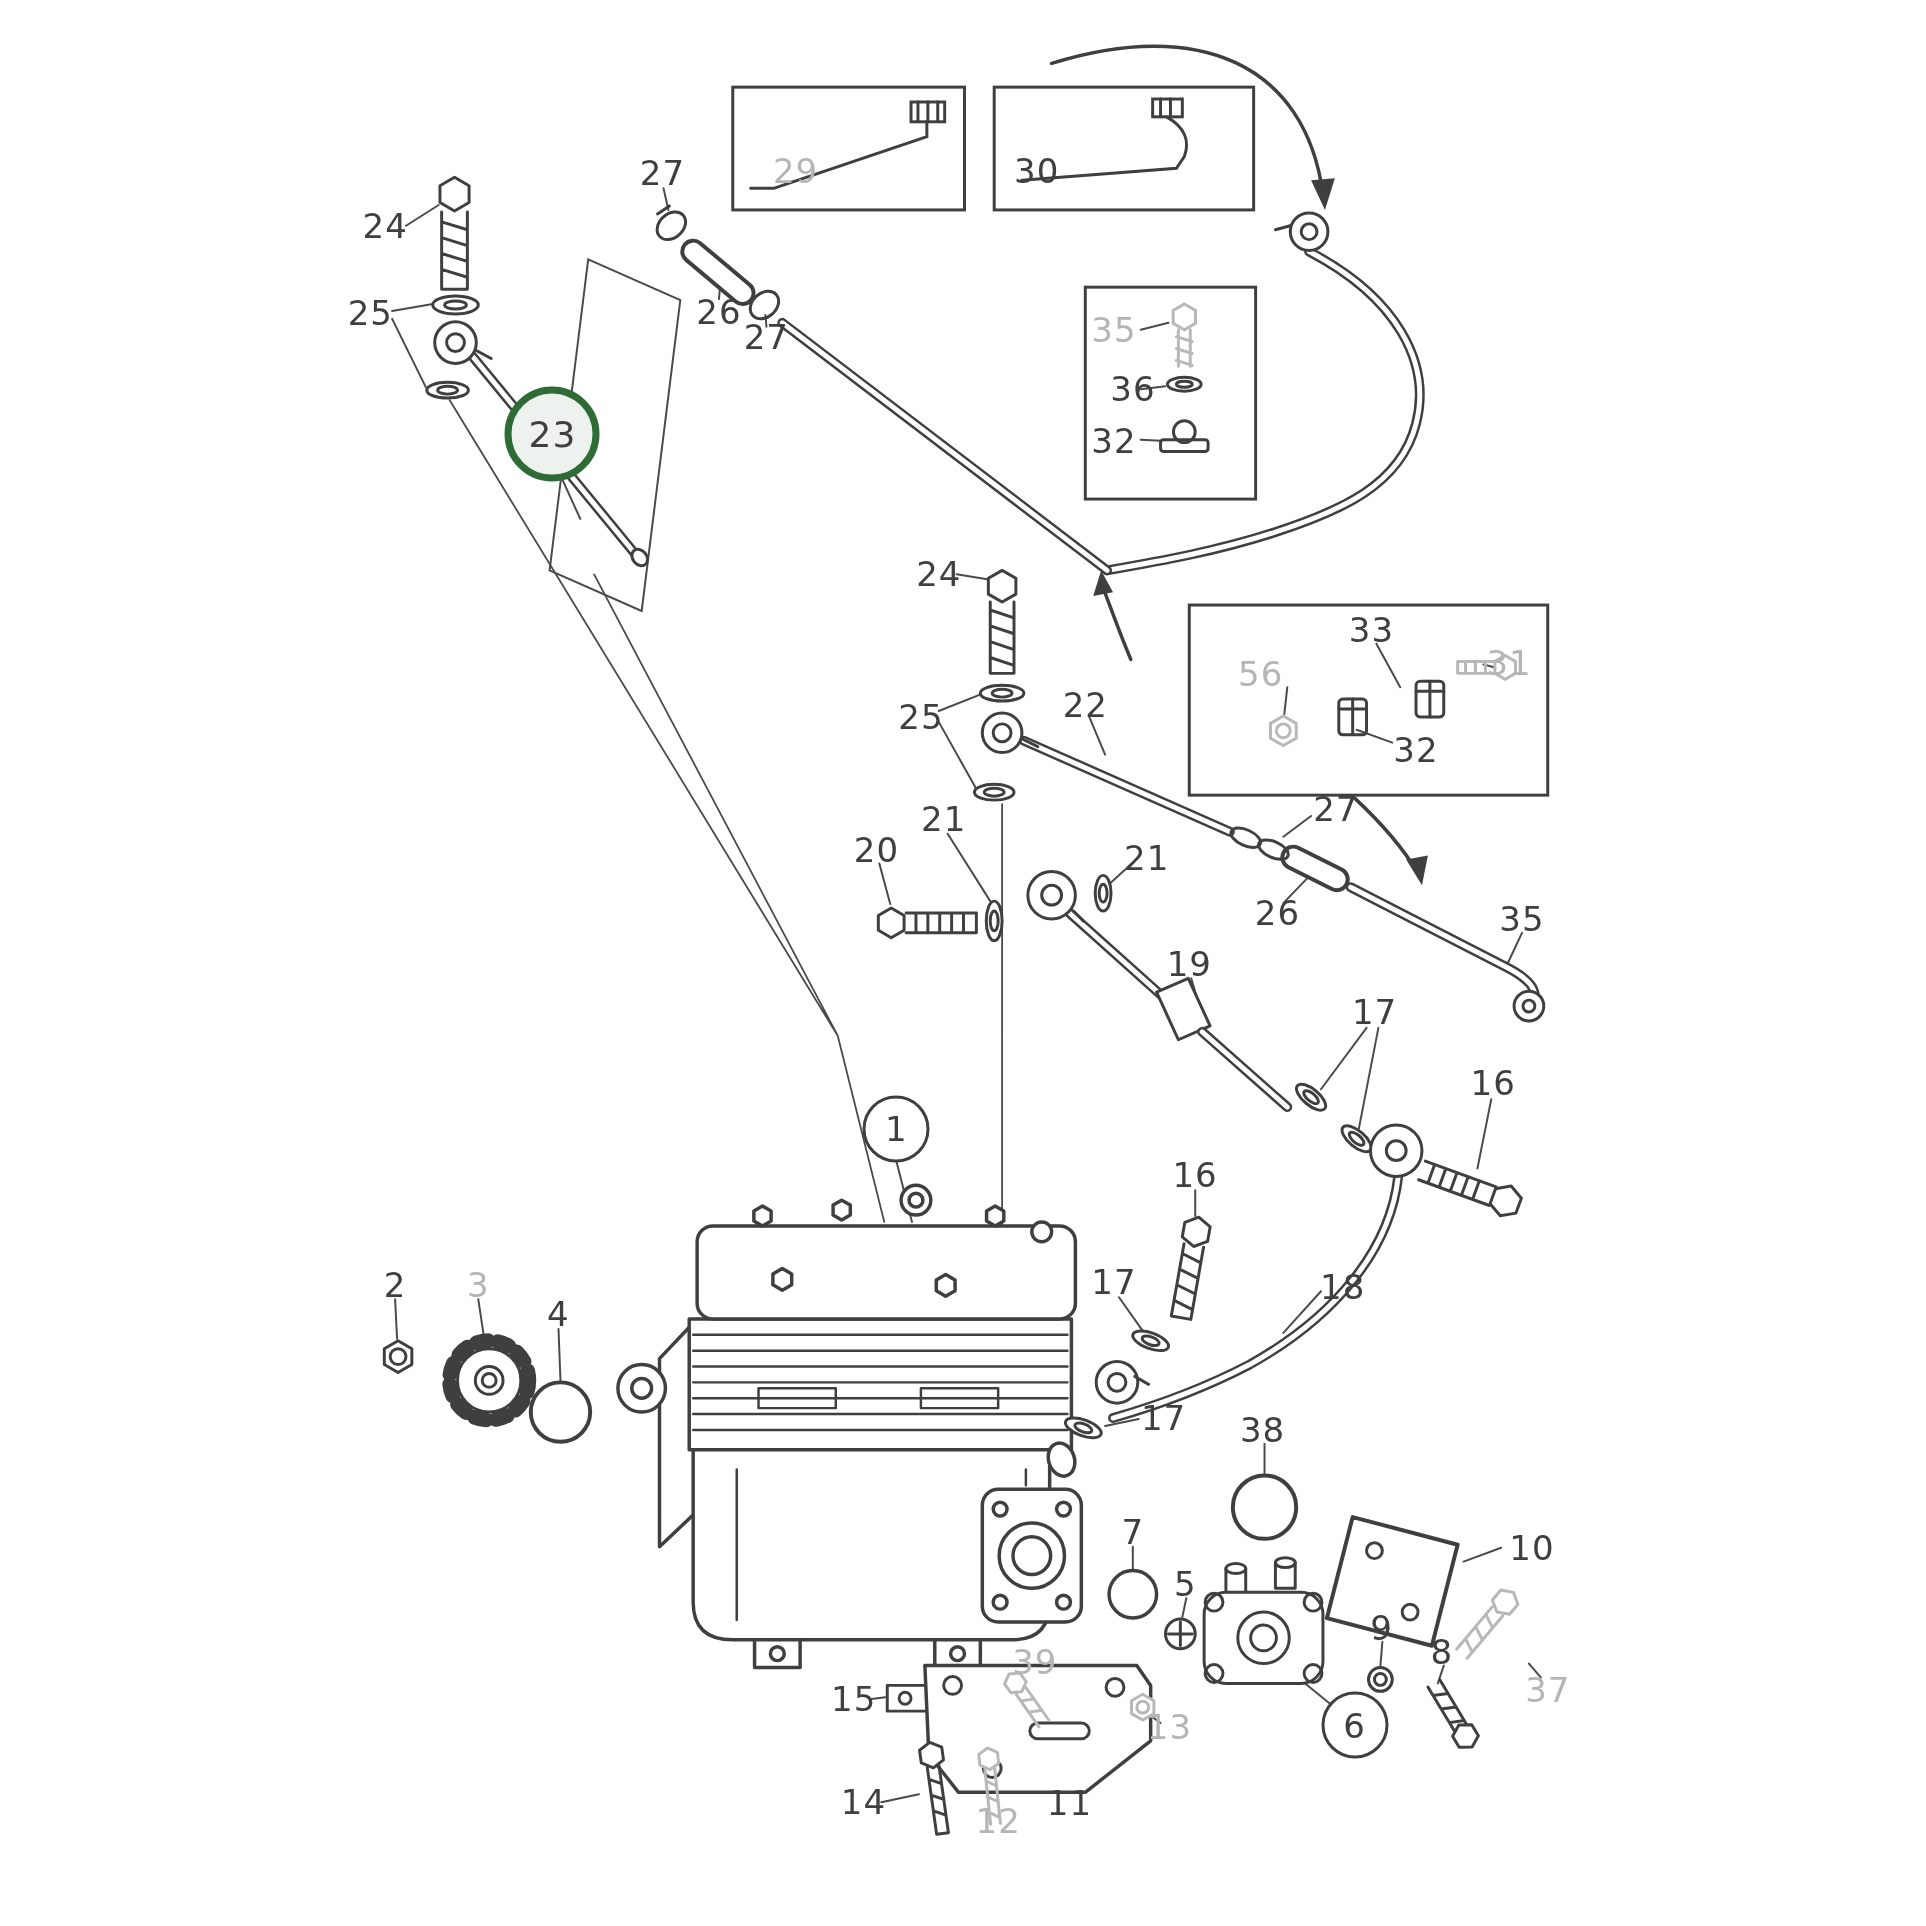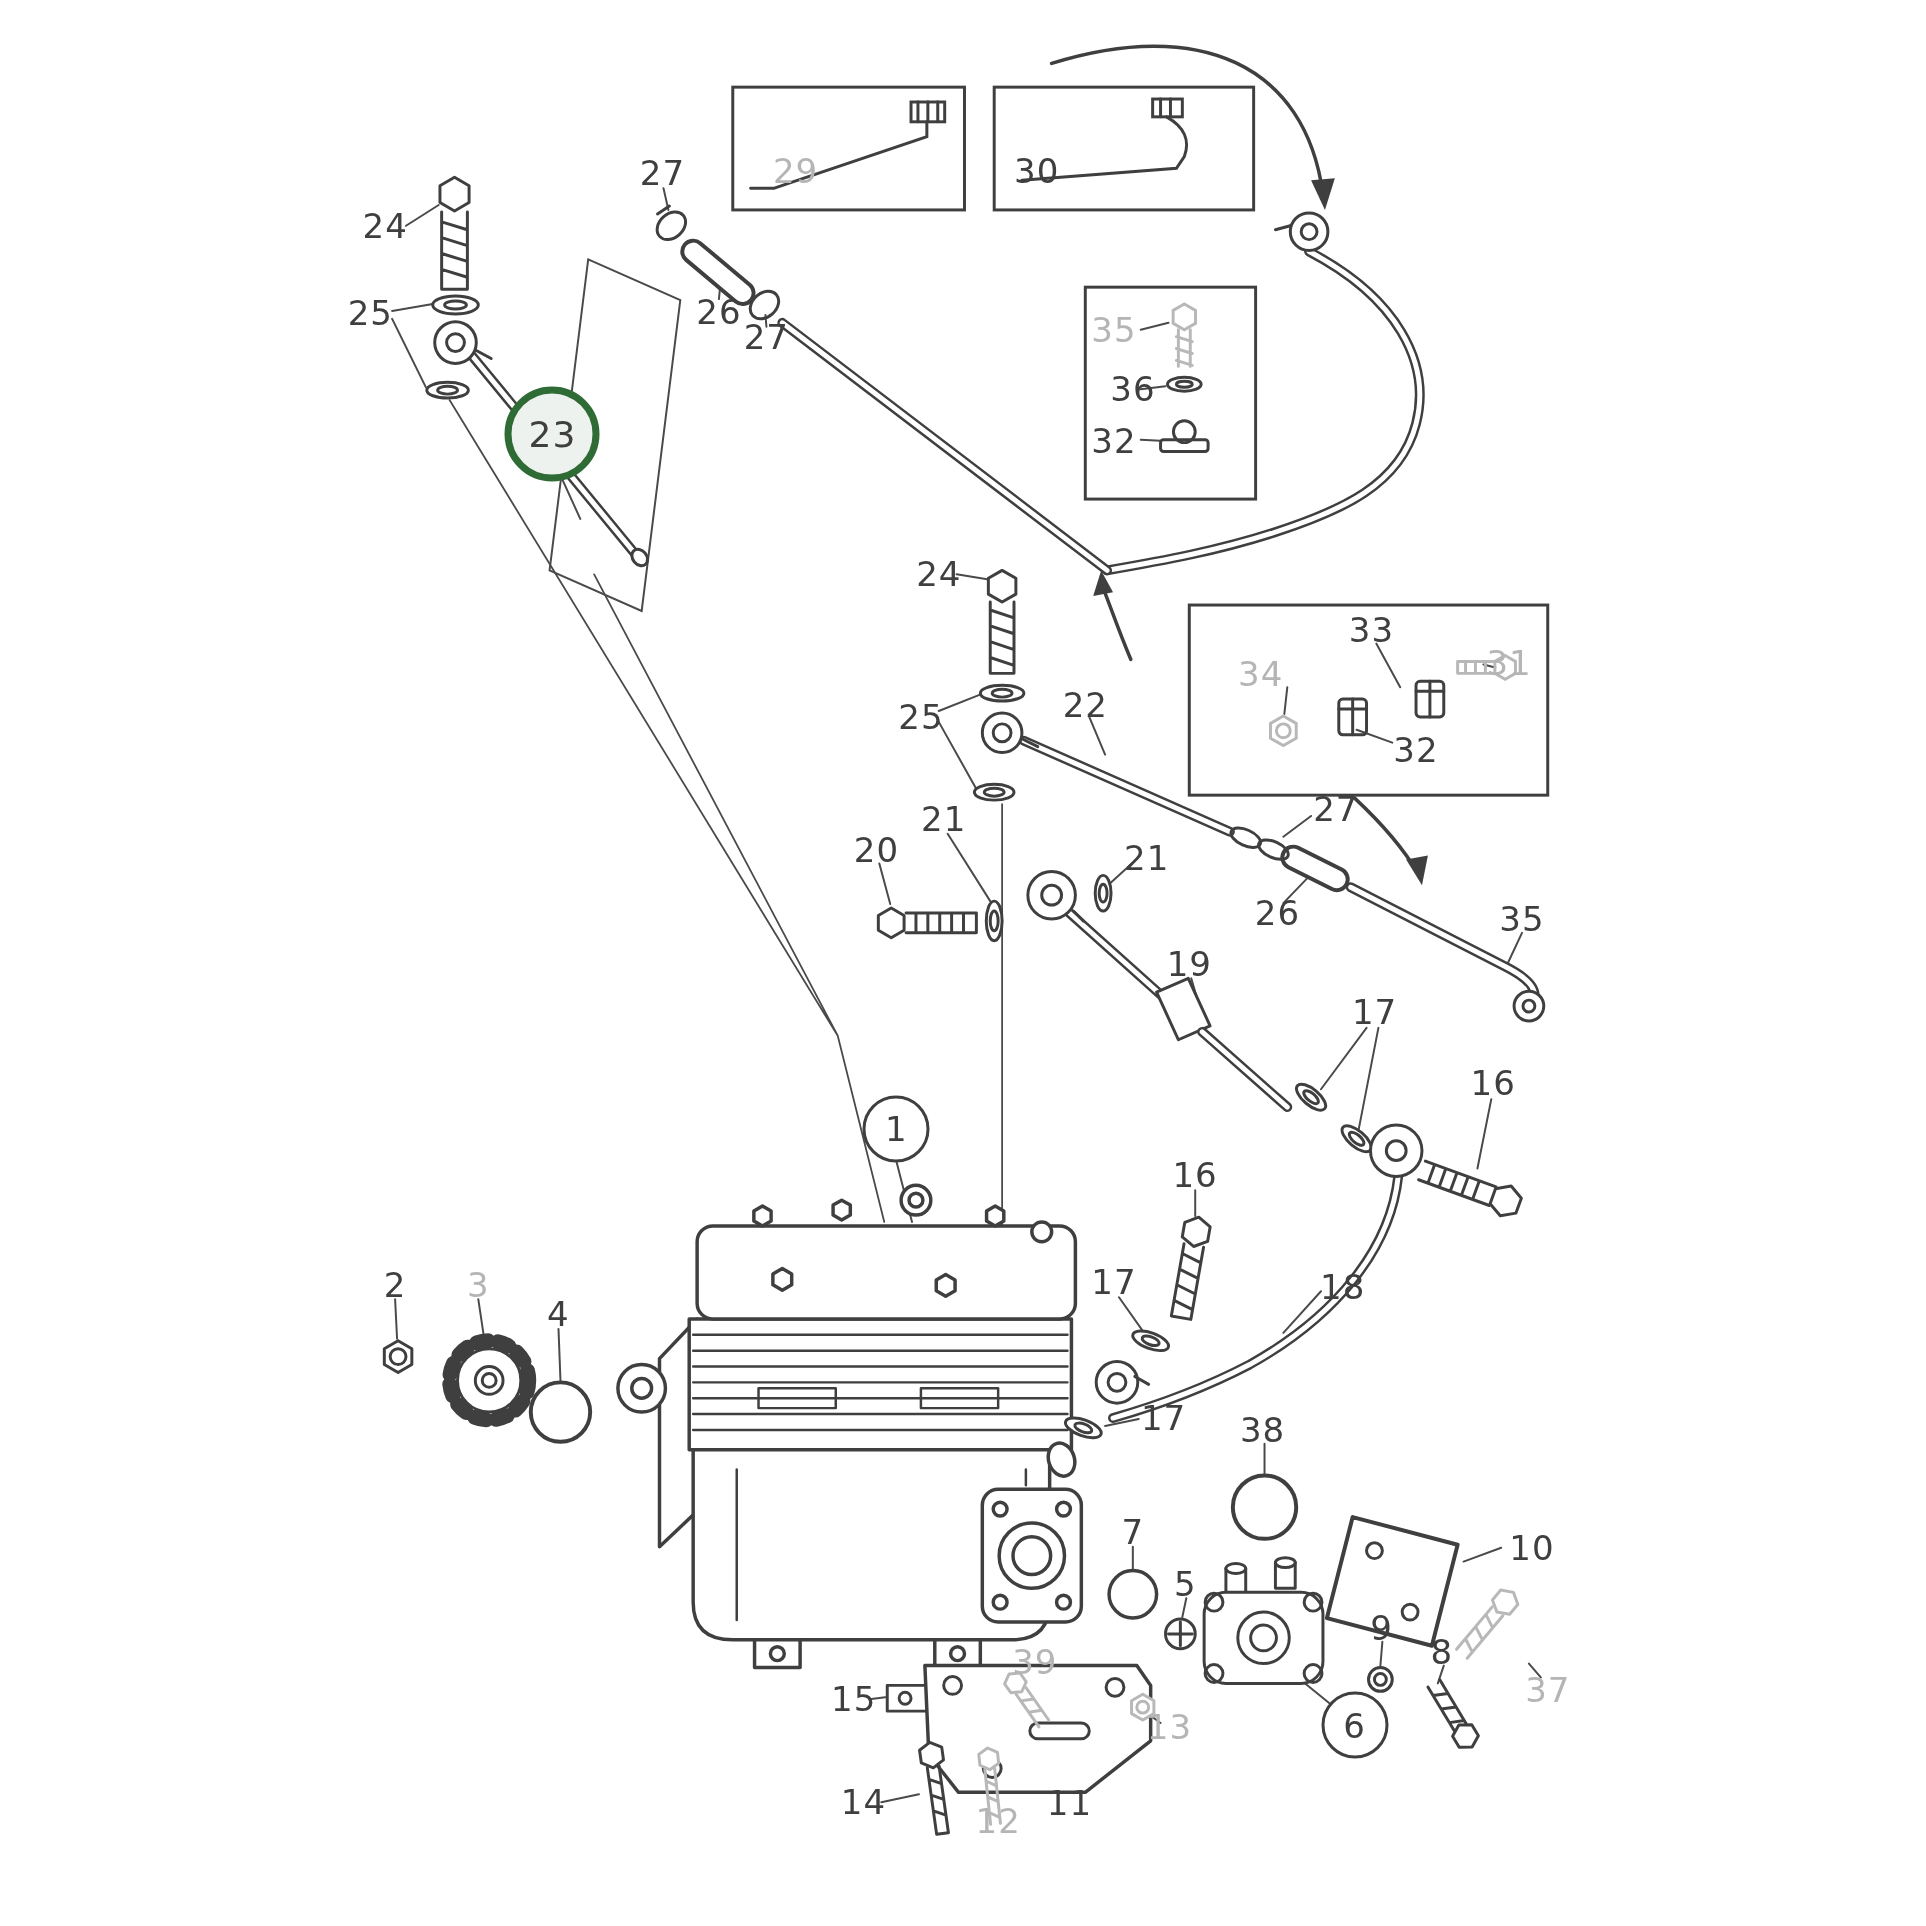--- a/index.html
+++ b/index.html
@@ -318,21 +318,21 @@
       <div class="callout" style="left: 37.31%; top: 16.19%;">26</div>
       <div class="callout" style="left: 39.77%; top: 17.47%;">27</div>
       <div class="callout highlight" style="left: 28.67%; top: 22.51%;">23</div>
       <div class="callout muted" style="left: 57.81%; top: 17.11%;">35</div>
       <div class="callout" style="left: 57.81%; top: 20.2%; margin-left: 19px;">36</div>
       <div class="callout" style="left: 57.81%; top: 22.87%;">32</div>
       <div class="callout" style="left: 48.72%; top: 29.8%;">24</div>
       <div class="callout" style="left: 47.79%; top: 37.2%;">25</div>
       <div class="callout" style="left: 56.32%; top: 36.59%;">22</div>
       <div class="callout" style="left: 71.17%; top: 32.68%;">33</div>
-      <div class="callout muted" style="left: 65.42%; top: 35%;">34</div>
+      <div class="callout muted" style="left: 65.42%; top: 35%;">56</div>
       <div class="callout muted" style="left: 78.31%; top: 34.38%;">31</div>
       <div class="callout" style="left: 73.48%; top: 38.9%;">32</div>
       <div class="callout" style="left: 48.97%; top: 42.5%;">21</div>
       <div class="callout" style="left: 45.48%; top: 44.09%;">20</div>
       <div class="callout" style="left: 59.51%; top: 44.5%;">21</div>
       <div class="callout" style="left: 69.32%; top: 41.98%;">27</div>
       <div class="callout" style="left: 66.29%; top: 47.38%;">26</div>
       <div class="callout" style="left: 78.98%; top: 47.69%;">35</div>
       <div class="callout" style="left: 61.72%; top: 50%;">19</div>
       <div class="callout" style="left: 71.33%; top: 52.52%;">17</div>

